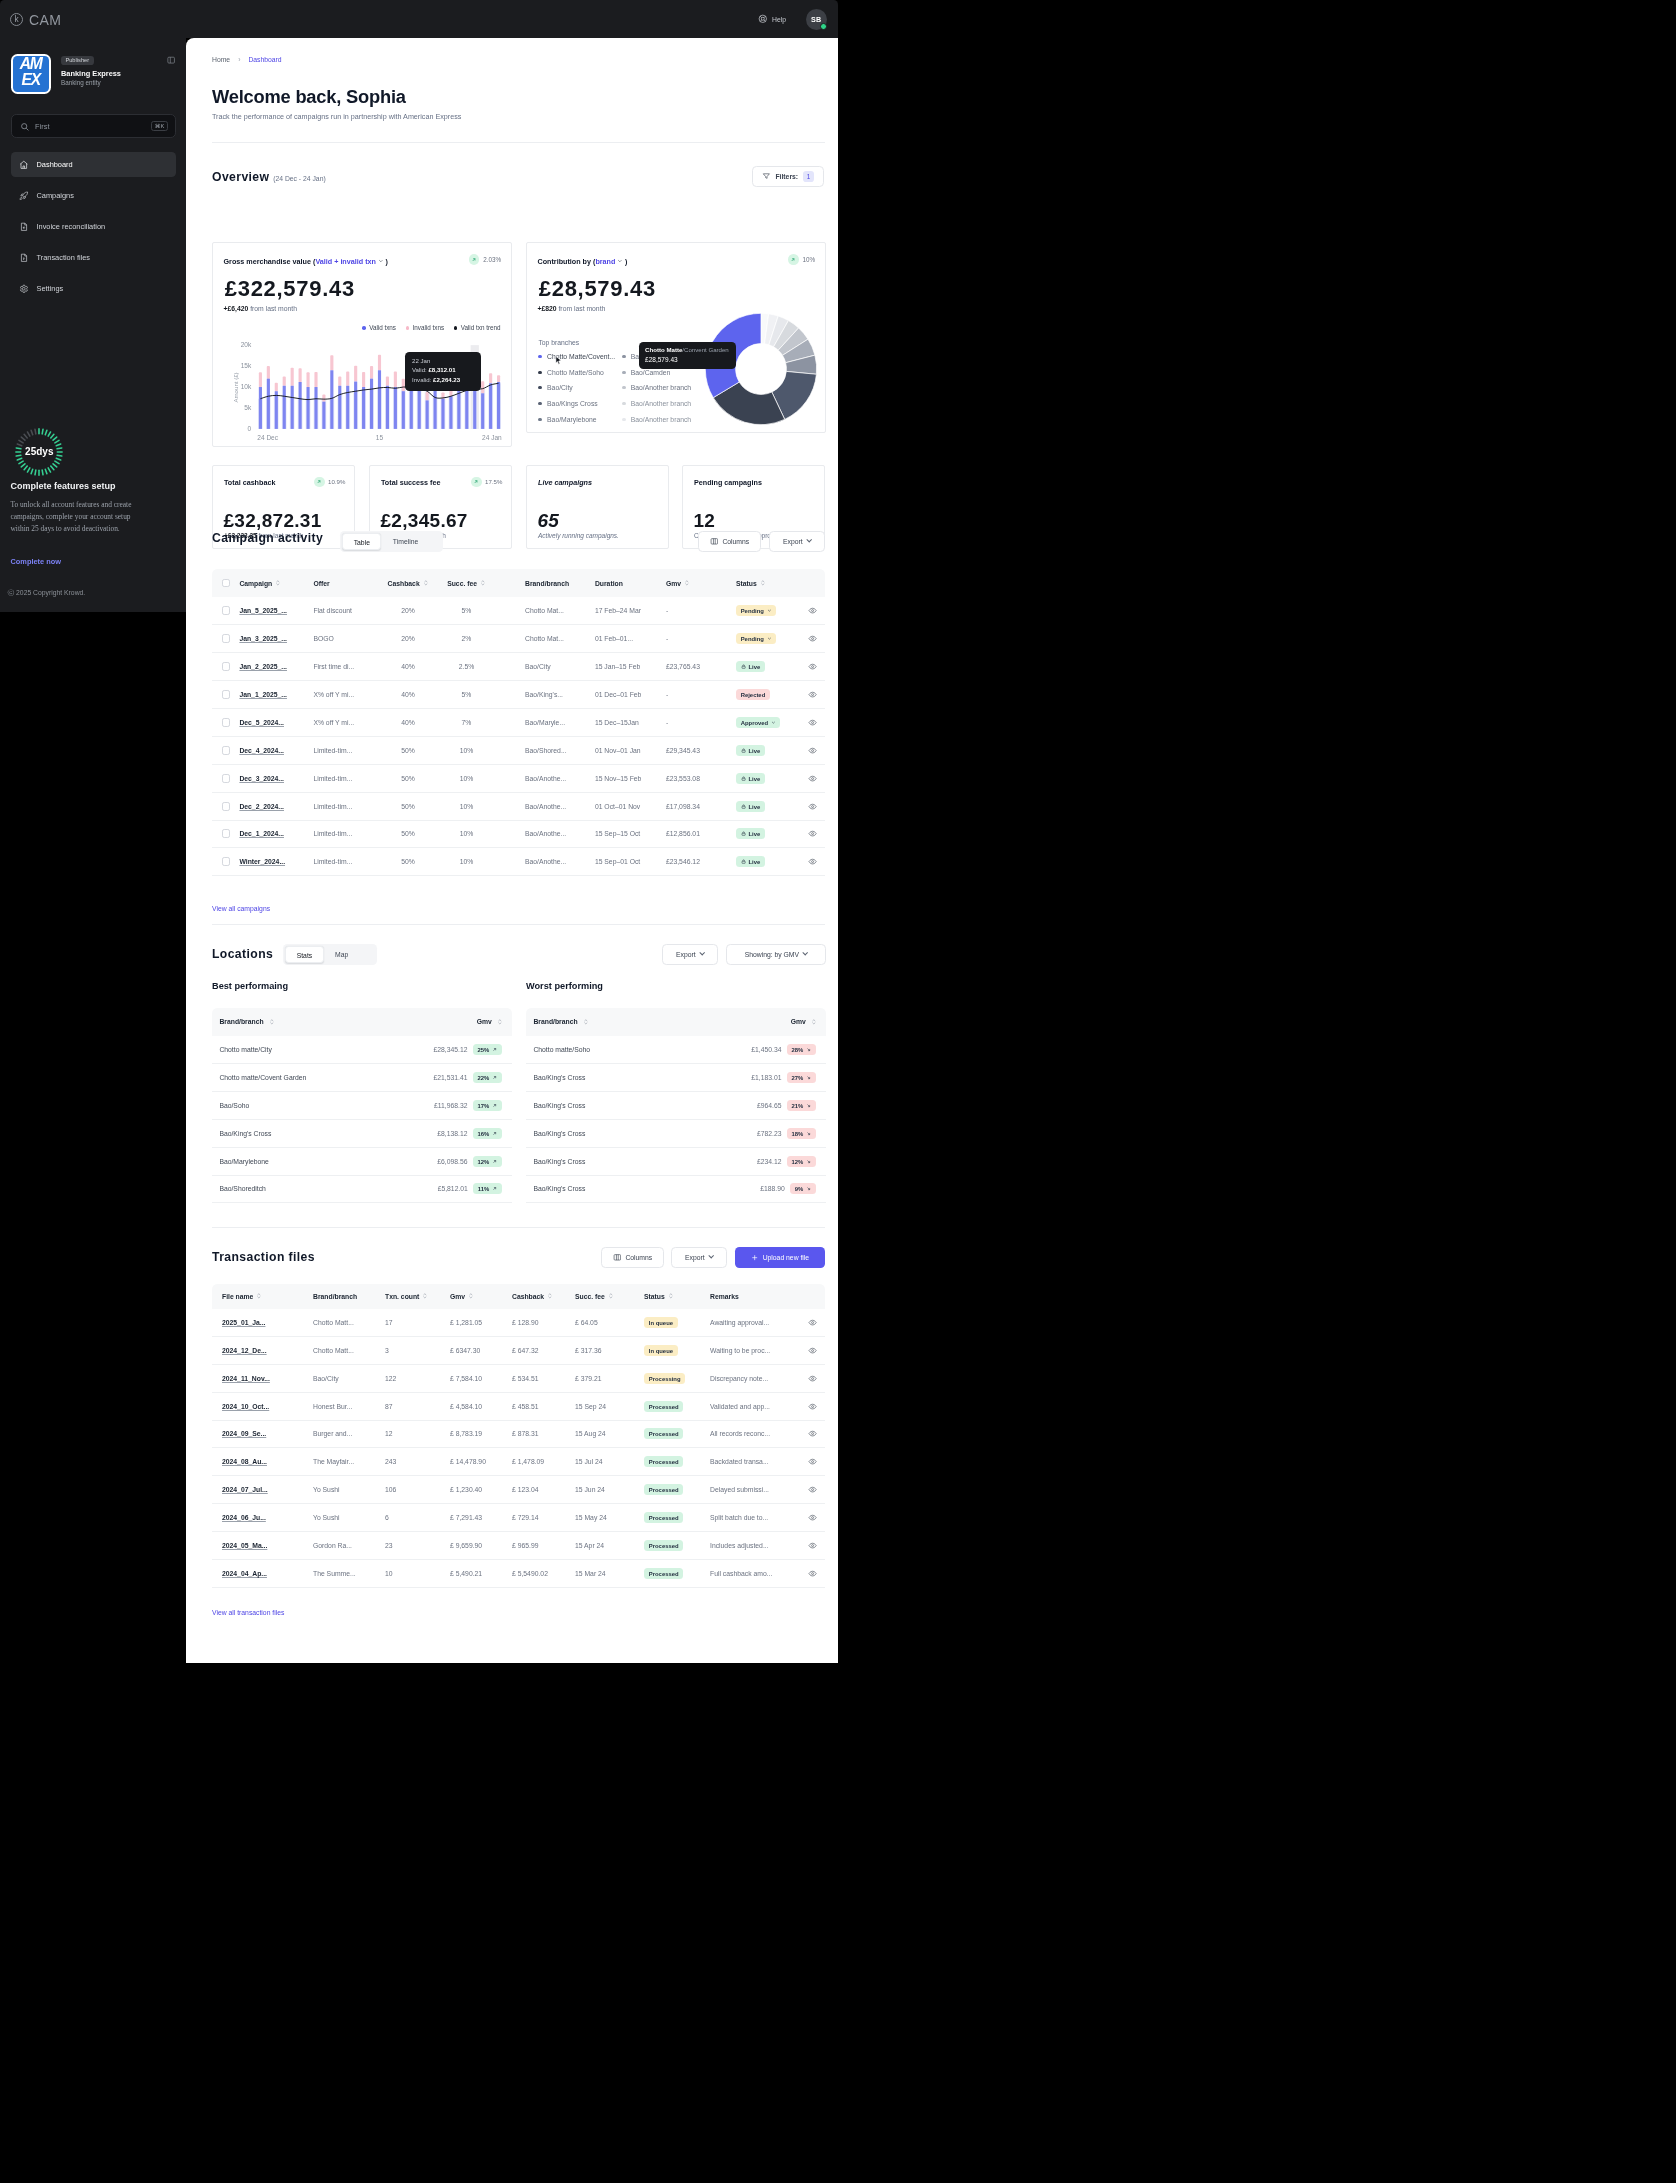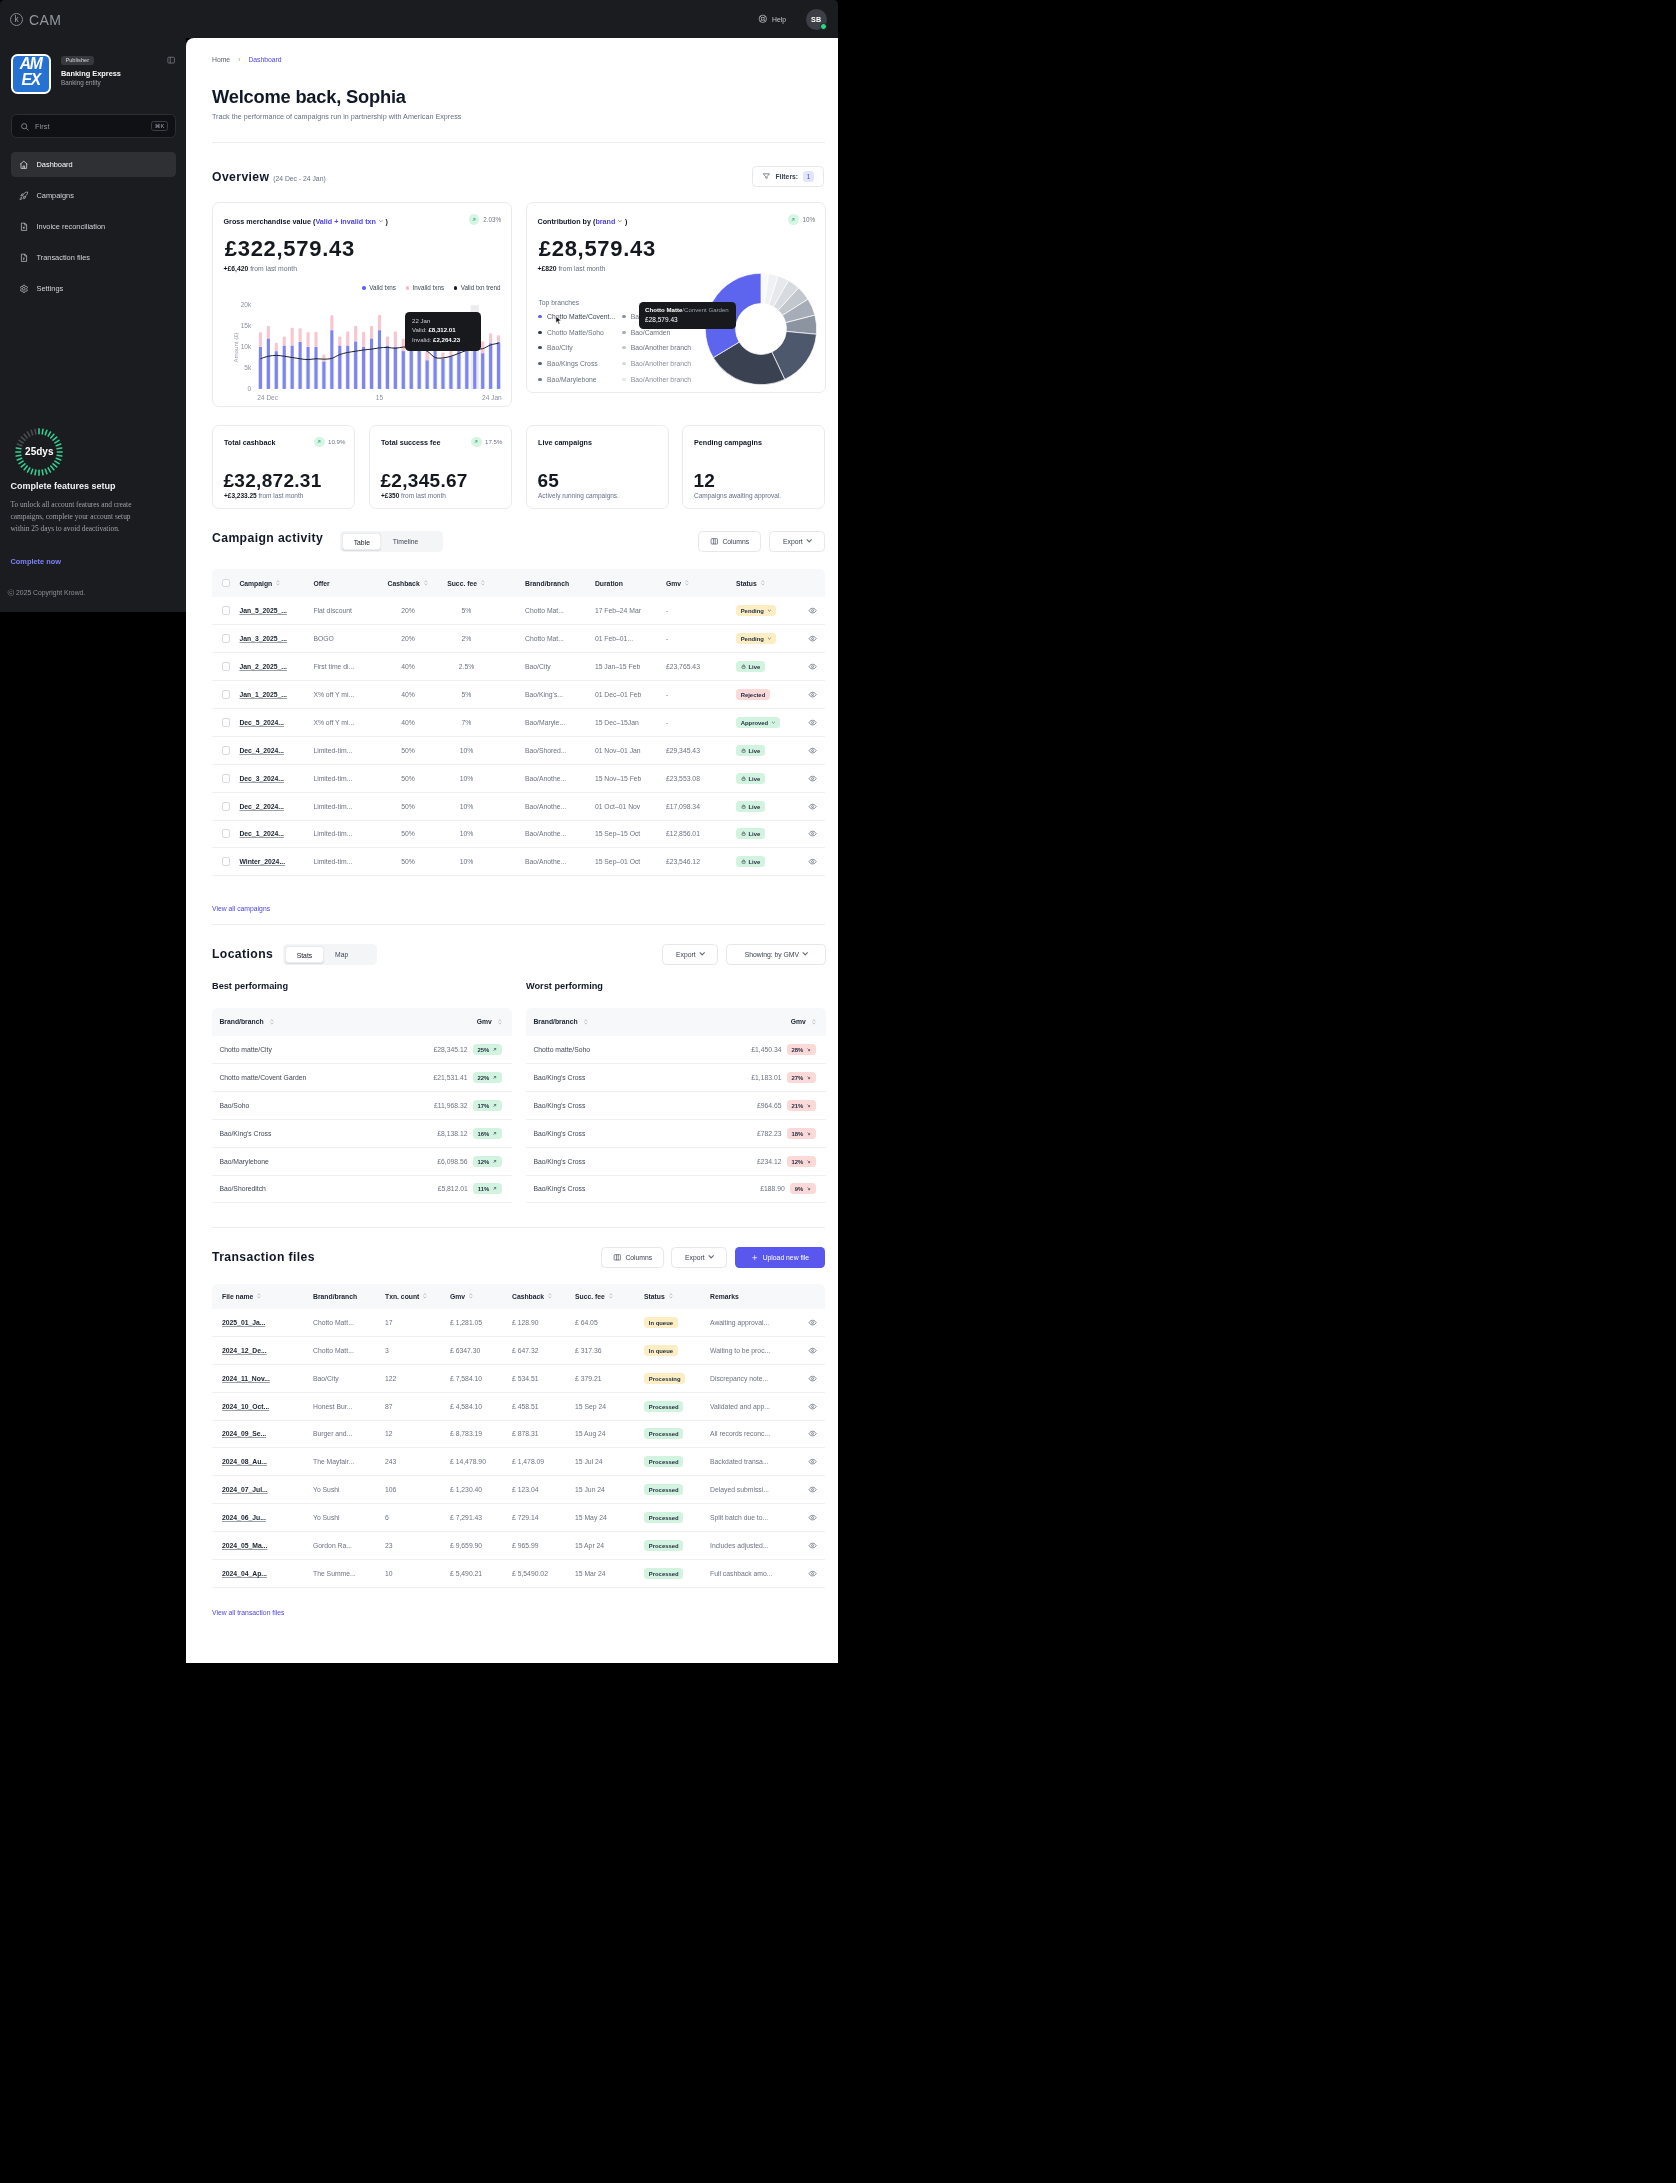--- a/index.html
+++ b/index.html
@@ -40,21 +40,21 @@
 
 .crumb{position:absolute;left:0;top:17.5px;font-size:6.8px;color:#5a626e;}
 .crumb .sep{margin:0 6.1px;color:#9aa1ab;}
 .crumb .cur{color:#4f46e5;}
 h1.welcome{position:absolute;left:0;top:48px;font-size:18.3px;color:#101828;letter-spacing:-0.2px;}
 .subtitle{position:absolute;left:0;top:74px;font-size:7.2px;color:#667085;}
 .hr{position:absolute;left:0;width:613px;border-top:0.7px solid #eceef1;}
 .secheading{font-size:12.2px;font-weight:bold;color:#101828;letter-spacing:0.4px;}
 .btn{display:inline-flex;align-items:center;gap:3.9px;background:#fff;border:0.7px solid #e5e7eb;border-radius:4.4px;font-size:6.8px;color:#3a4250;justify-content:center;}
 .chev{width:4.4px;height:4.4px;border-right:0.9px solid #5a6270;border-bottom:0.9px solid #5a6270;transform:rotate(45deg) translate(-0.9px,-0.9px);display:inline-block;}
-.card{position:absolute;background:#fff;border:0.7px solid #e9ebee;border-radius:7px;}
+.card{position:absolute;background:#fff;border:0.7px solid #e9ebee;border-radius:2px;margin-top:40px;}
 .gbadge{display:inline-flex;width:10.5px;height:10.5px;background:#d6f5e4;border-radius:50%;align-items:center;justify-content:center;}
 .pill{display:inline-flex;align-items:center;height:11px;padding:0 4.8px;border-radius:3.5px;font-size:5.9px;font-weight:bold;color:#243041;gap:2.6px;}
 .pill.grn{background:#d3f3e1;}
 .pill.yel{background:#fbedc4;}
 .pill.red{background:#fbd9d9;}
 .sort{display:inline-block;vertical-align:-0.9px;margin-left:3.1px;}
 
 .seg{position:absolute;height:21px;background:#f4f5f7;border-radius:4.4px;display:flex;align-items:center;padding:0 2.2px;gap:0.9px;}
 .seg span{font-size:6.8px;padding:0 10.5px;height:17px;line-height:17px;border-radius:3.5px;}
 .segon{background:#fff;color:#14181f;box-shadow:0 0.4px 1.3px rgba(16,24,40,.12);border:0.4px solid #eceef1;}
@@ -419,21 +419,21 @@
             <span class="gbadge">
               <svg width="5.7" height="5.7" viewBox="0 0 24 24" fill="none" stroke="#149c66" stroke-width="2.6">
                 <path d="M7 17L17 7M9 7h8v8"></path>
               </svg>
             </span>
             <span style="font-size:6.1px;color:#6b7280;">17.5%</span>
           </div>
   <div style="position:absolute;left:10.5px;top:45px;font-size:19px;font-weight:bold;color:#14181f;letter-spacing:0.3px;line-height:1;">£2,345.67</div>
   <div style="position:absolute;left:11px;top:66px;font-size:6.5px;color:#667085;"><b style="color:#14181f;">+£350</b> from last month</div>
 </div>
-        <div class="card" style="left:314px;top:387px;width:143px;height:84px;">
+        <div class="card" style="left:314px;top:387px;width:143px;height:84px;font-style:italic;">
   <div style="position:absolute;left:11px;top:11.8px;font-size:7.2px;font-weight:bold;color:#101828;">Live campaigns</div>
   <div style="position:absolute;left:10.5px;top:45px;font-size:19px;font-weight:bold;color:#14181f;letter-spacing:0.3px;line-height:1;">65</div>
   <div style="position:absolute;left:11px;top:66px;font-size:6.5px;color:#667085;">Actively running campaigns.</div>
 </div>
         <div class="card" style="left:470px;top:387px;width:143px;height:84px;">
   <div style="position:absolute;left:11px;top:11.8px;font-size:7.2px;font-weight:bold;color:#101828;">Pending campagins</div>
   <div style="position:absolute;left:10.5px;top:45px;font-size:19px;font-weight:bold;color:#14181f;letter-spacing:0.3px;line-height:1;">12</div>
   <div style="position:absolute;left:11px;top:66px;font-size:6.5px;color:#667085;">Campaigns awaiting approval.</div>
 </div>
 

